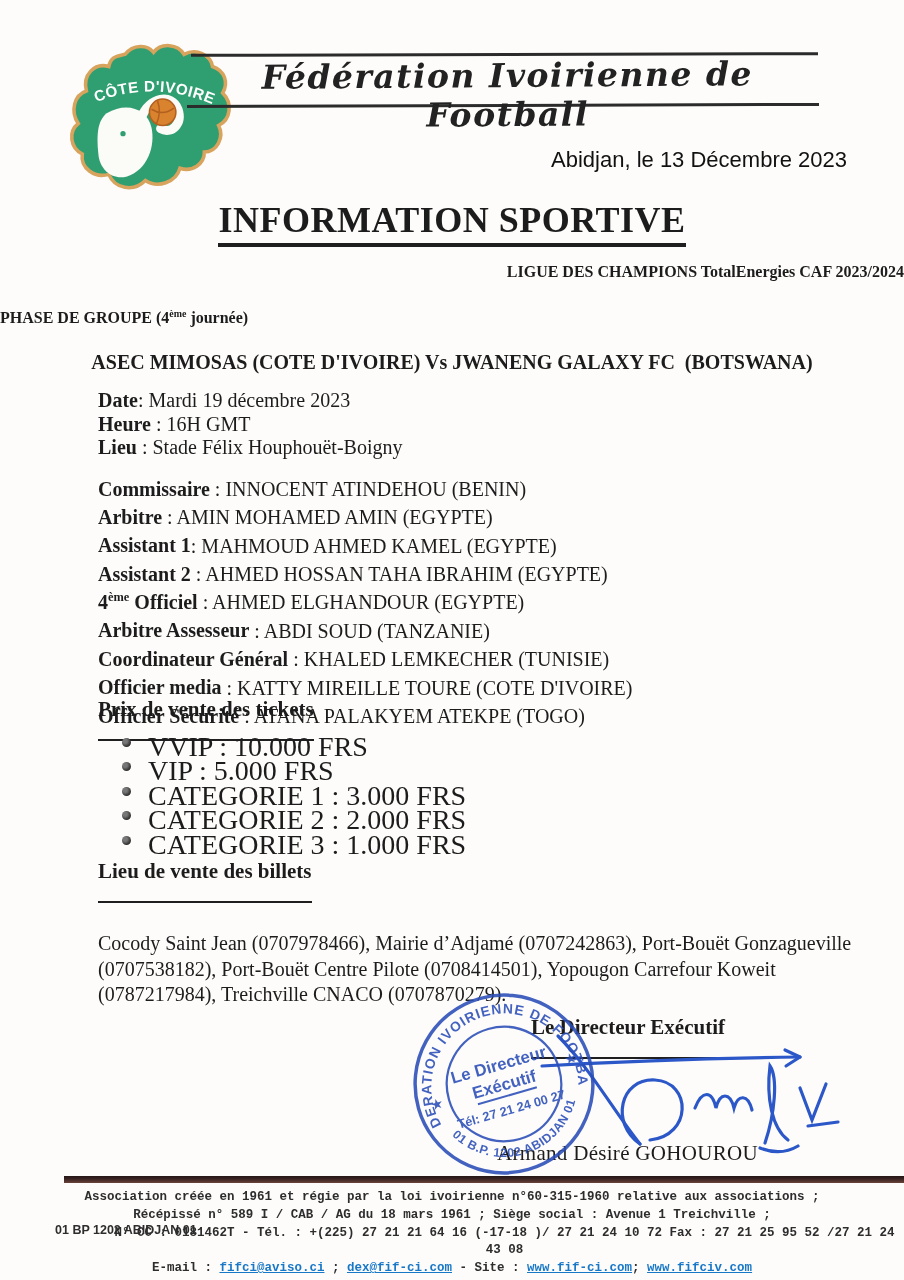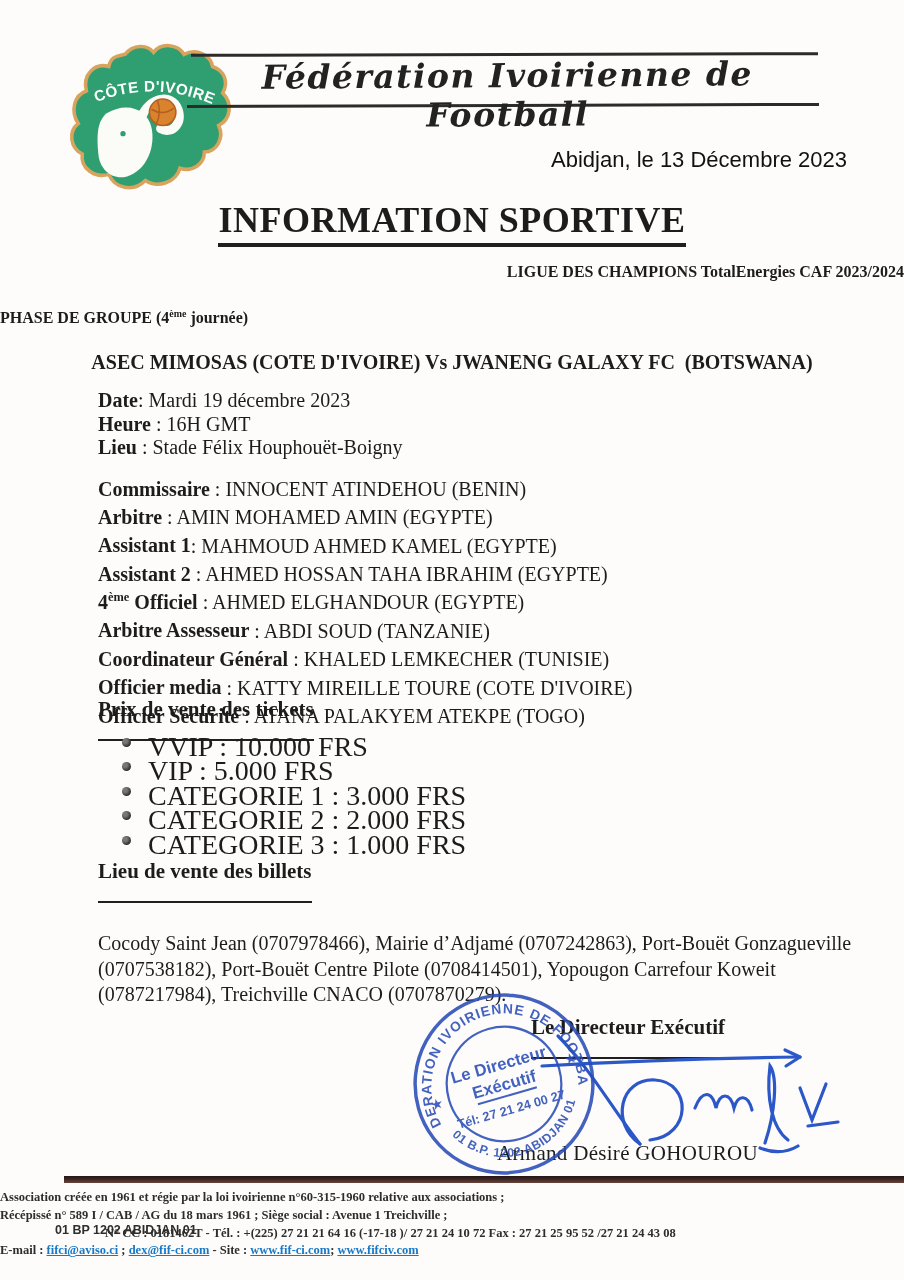--- a/index.html
+++ b/index.html
@@ -48,22 +48,22 @@
   
   .sig-heading{left:531px;top:1015px;}
   .sig-name{left:497px;top:1141px;font-size:21px;font-weight:normal;letter-spacing:0.3px;}
   .sig-svg{left:520px;top:1028px;width:340px;height:132px;}
   .stamp{left:410px;top:990px;width:188px;height:188px;opacity:0.88;}
   .stamp text{font-family:"Liberation Sans",sans-serif;font-weight:bold;fill:var(--stamp-blue,#2a4db8);}
   
   .divider-bar{left:64px;top:1176px;width:840px;height:7px;
     background:linear-gradient(180deg,#241514,var(--divider,#3a2423) 45%,#6b443a);}
   .footer{
-    left:0;top:1189px;width:100%;
-    font-family:Liberation Serif, serif;font-weight:bold;
+    left:0;top:1189px;width:100%;text-align:center;
+    font-family:Liberation Mono, monospace;font-weight:bold;
     font-size:12.5px;line-height:17.8px;color:#2d2d2d;
   }
   .footer .indent{padding-left:105px;}
   .box-number{left:55px;top:1223px;font-family:"Liberation Sans",sans-serif;
     font-weight:bold;font-size:12.5px;color:#2d2d2d;text-align:center;}
   .lnk{color:var(--link-blue,#1878c8);text-decoration:underline;cursor:pointer;}
 </style>
 </head>
 <body>
 

